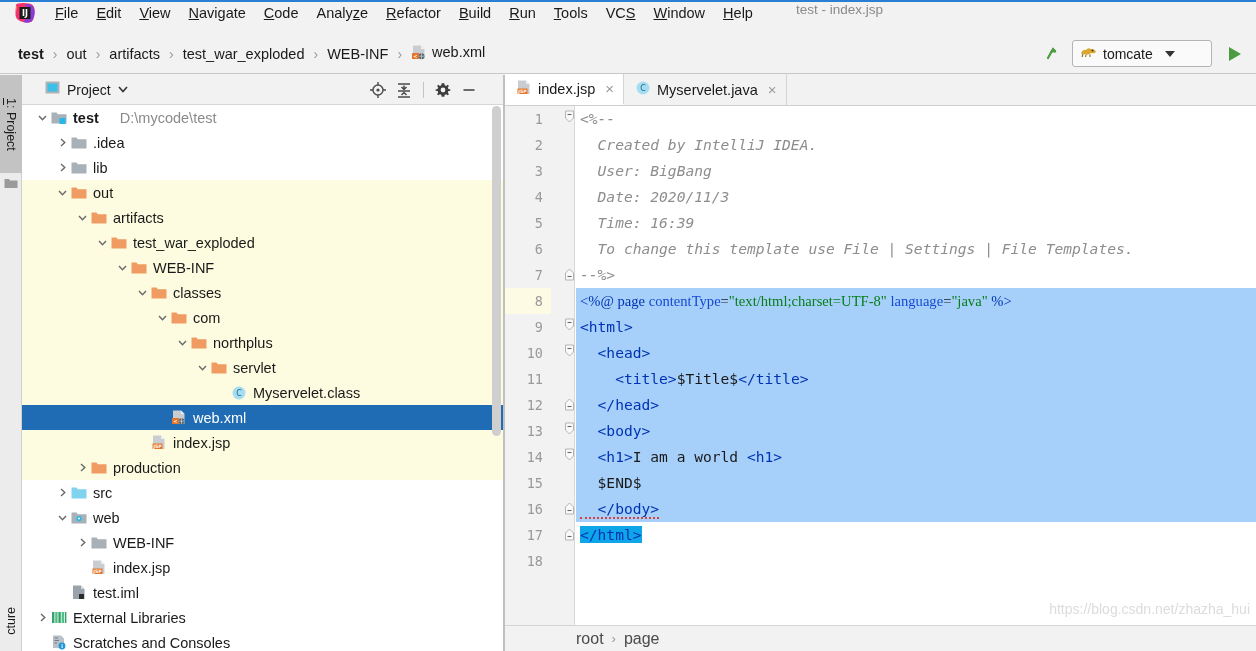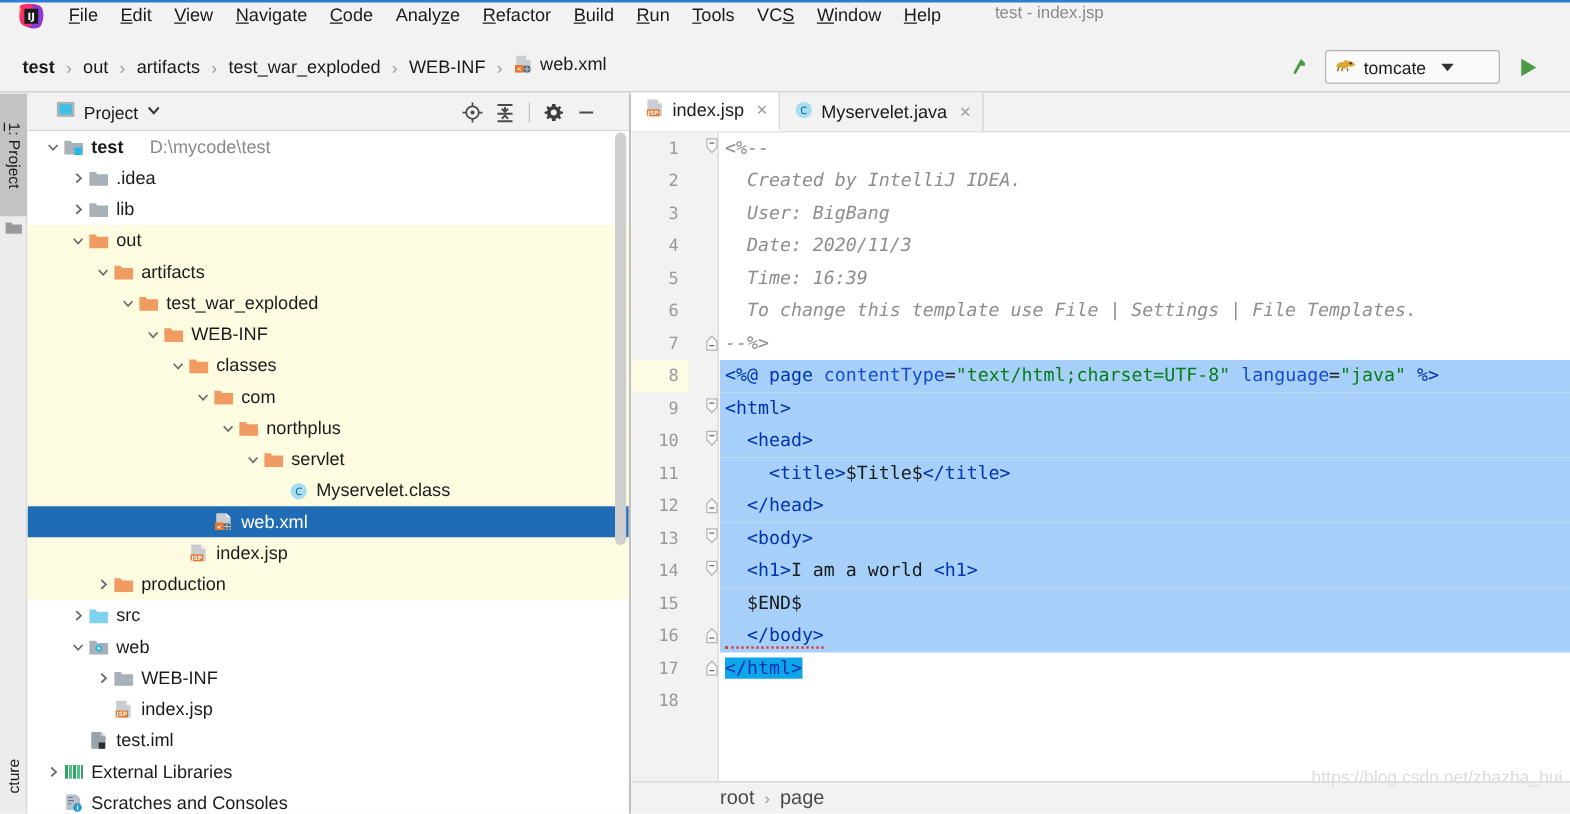--- a/index.html
+++ b/index.html
@@ -36,21 +36,21 @@
     position: absolute; left: 0; top: 34px; width: 1256px; height: 40px;
     background: #f2f2f2; display: flex; align-items: center;
     border-bottom: 1px solid #c8c8c8;
   }
   .crumbs { display: flex; align-items: center; margin-left: 18px; }
   .crumb { font-size: 14.5px; color: #1a1a1a; white-space: nowrap; }
   .crumb.bold { font-weight: bold; }
   .crumb-sep { color: #9a9a9a; font-size: 14px; margin: 0 9px; }
   .crumb-ico { margin-right: 5px; display:inline-block; vertical-align: -3px; }
 
-  .nav-right { margin-left: auto; display: flex; align-items: center; padding-right: 20px; }
+  .nav-right { margin-left: auto; display: flex; align-items: center; padding-right: 8px; }
   .arrow-up-btn { width: 26px; height: 26px; display:flex; align-items:center; justify-content:center; margin-right: 6px;}
   .run-config {
     height: 27px; min-width: 140px;
     border: 1px solid #b4b4b4; border-radius: 3px; background: #fafafa;
     display: flex; align-items: center; padding: 0 7px; gap: 6px;
   }
   .run-config-label { font-size: 14px; color: #1a1a1a; }
   .caret-dn {
     width:0;height:0;border-left:5px solid transparent;border-right:5px solid transparent;
     border-top:6px solid #333; margin-left: 6px;
@@ -153,21 +153,21 @@
   .fold-cell { height:26px; position:relative; }
 
   .code-lines {
     position:absolute; left: 71px; top:0; right:0; bottom:0;
   }
   .cl {
     height: 26px; line-height: 26px; white-space: pre;
     font-family: "DejaVu Sans Mono", monospace; font-size: 14.6px;
     color: #1a1a1a; padding-left: 4px;
   }
-  .cl.cur { background: #fdfbe4; }
+  .cl.cur { background: #fdfbe4; font-family: Liberation Serif, serif; }
   .cl.selline { background: #a6d0fa; }
   .cmt { color: #8d8d8d; font-style: italic; }
   .tag { color: #0033b3; }
   .attr { color: #174ad4; }
   .str { color: #067d17; }
   .jkw { color: #0033b3; font-weight: normal; }
   .plain { color: #1a1a1a; }
   .sel-bg { background: #0ea5e9; }
   .squig { border-bottom: 2px dotted #d84040; margin-top: 16px; }
 
@@ -177,21 +177,21 @@
 
   .breadcrumb-bar {
     position: absolute; left:0; bottom:0; height: 26px; width: 751px;
     background:#f2f2f2; border-top: 1px solid #d4d4d4;
     display:flex; align-items:center; padding-left: 71px;
   }
   .bc { font-size: 16px; color: #4a4a4a; }
   .bc-sep { color: #9a9a9a; margin: 0 8px; font-size: 13px; }
 
   .watermark {
-    position: absolute; right: 6px; bottom: 22px;
+    position: absolute; right: 6px; bottom: 34px;
     font-size: 14px; color: #dcdcdc; white-space: nowrap;
     font-family: "Liberation Sans", sans-serif;
   }
 
   .editor-left-border{
     position:absolute; left: 504px; top: 75px; width:1px; height:576px; background:#c0c0c0;
   }
 </style>
 </head>
 <body>

